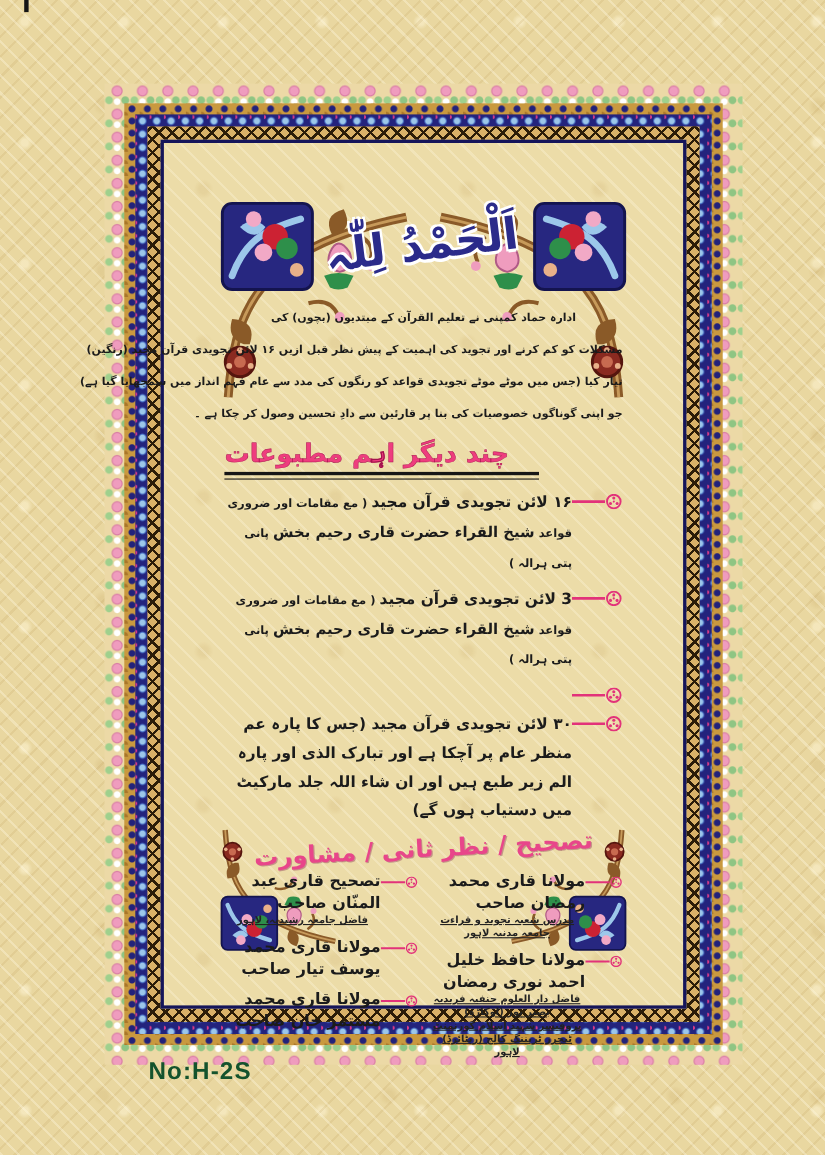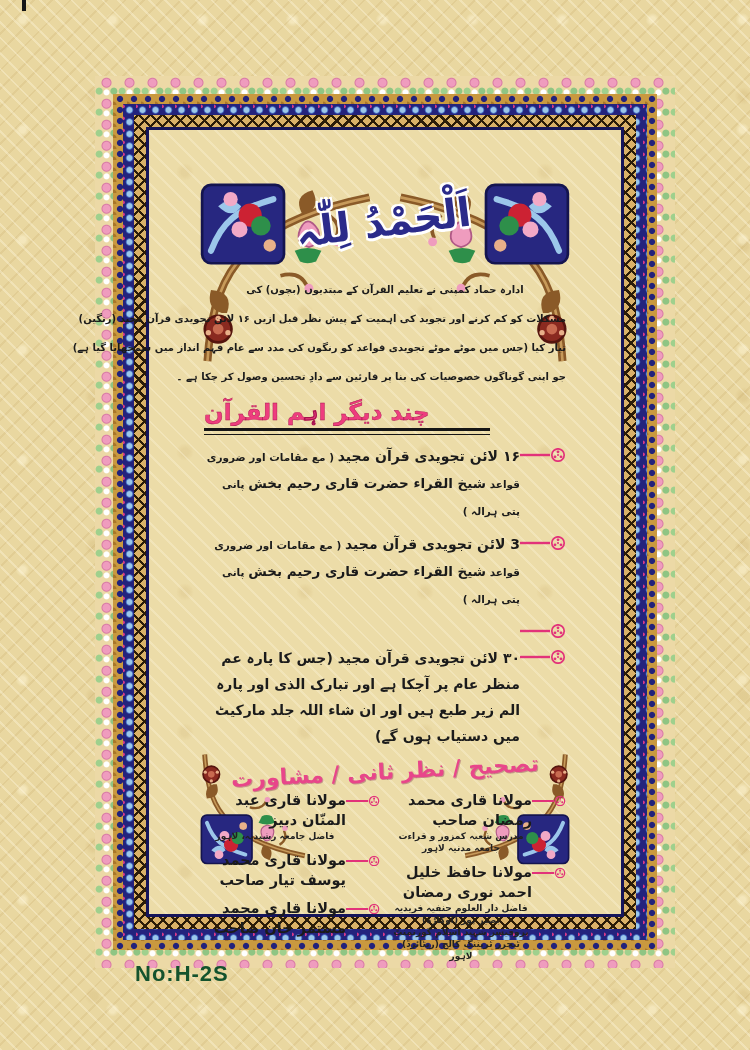--- a/index.html
+++ b/index.html
@@ -93,21 +93,21 @@
     font-size:22px;font-weight:bold;color:#e8468a;
     transform:rotate(-3deg);
     text-shadow:1px 1px 0 rgba(120,20,70,.35);
   }
   .names{display:flex;gap:10px;}
   .names .col{flex:1;}
   .name-entry{display:flex;align-items:flex-start;margin-bottom:8px;}
   .name-bullet{flex:0 0 34px;padding-top:4px;}
   .name-block{flex:1;}
   .name-main{font-size:14.5px;font-weight:bold;line-height:20px;}
-  .name-sub{text-align:center;font-size:9px;line-height:12px;font-weight:bold;color:#222;}
+  .name-sub{text-align:center;font-size:9px;line-height:12px;font-weight:bold;color:#222;text-decoration:underline;}
 
   .footer-code{
     position:absolute;left:135px;top:961px;
     font-family:"Liberation Sans",sans-serif;
     font-weight:bold;font-size:22px;color:#14532d;letter-spacing:1px;
   }
   svg.bullet-svg{display:block;}
 </style>
 </head>
 <body>
@@ -184,21 +184,21 @@
       <div class="callig">اَلْحَمْدُ لِلّٰہ</div>
 
       <div class="intro">
         <div>ادارہ حماد کمپنی نے تعلیم القرآن کے مبتدیوں (بچوں) کی</div>
         <div>مشکلات کو کم کرنے اور تجوید کی اہمیت کے پیش نظر قبل ازیں ۱۶ لائن تجویدی قرآن مجید (رنگین)</div>
         <div>تیار کیا (جس میں موٹے موٹے تجویدی قواعد کو رنگوں کی مدد سے عام فہم انداز میں سمجھایا گیا ہے)</div>
         <div>جو اپنی گوناگوں خصوصیات کی بنا پر قارئین سے دادِ تحسین وصول کر چکا ہے ۔</div>
       </div>
 
       <div class="h-pubs-wrap">
-        <div class="h-pubs">چند دیگر اہم القرآن</div>
+        <div class="h-pubs">چند دیگر اہم مطبوعات</div>
         <div class="dbl-rule"></div>
       </div>
 
       <div id="pub-list">
           <div class="pub-item">
             <div class="pub-bullet">
               <svg class="bullet-svg" width="46" height="14" viewBox="0 0 46 14">
                 <use href="#rosette-bullet"></use>
               </svg>
             </div>
@@ -234,21 +234,21 @@
       <div class="names">
         <div class="col" id="names-right">
             <div class="name-entry">
               <div class="name-bullet">
                 <svg class="bullet-svg" width="34" height="14" viewBox="0 0 46 14">
                   <use href="#rosette-bullet"></use>
                 </svg>
               </div>
               <div class="name-block">
                 <div class="name-main">مولانا قاری محمد رمضان صاحب</div>
-                <div class="name-sub">مدرس شعبہ کمزور و قراءت جامعہ مدنیہ لاہور</div>
+                <div class="name-sub">مدرس شعبہ تجوید و قراءت جامعہ مدنیہ لاہور</div>
               </div>
             </div>
             <div class="name-entry">
               <div class="name-bullet">
                 <svg class="bullet-svg" width="34" height="14" viewBox="0 0 46 14">
                   <use href="#rosette-bullet"></use>
                 </svg>
               </div>
               <div class="name-block">
                 <div class="name-main">مولانا حافظ خلیل احمد نوری رمضان</div>
@@ -258,21 +258,21 @@
             </div>
           </div>
         <div class="col" id="names-left">
             <div class="name-entry">
               <div class="name-bullet">
                 <svg class="bullet-svg" width="34" height="14" viewBox="0 0 46 14">
                   <use href="#rosette-bullet"></use>
                 </svg>
               </div>
               <div class="name-block">
-                <div class="name-main">مولانا قاری عبد المنّان دبیز</div>
+                <div class="name-main">تصحیح قاری عبد المنّان صاحب</div>
                 <div class="name-sub">فاضل جامعہ رشیدیہ، لاہور</div>
               </div>
             </div>
             <div class="name-entry">
               <div class="name-bullet">
                 <svg class="bullet-svg" width="34" height="14" viewBox="0 0 46 14">
                   <use href="#rosette-bullet"></use>
                 </svg>
               </div>
               <div class="name-block">

